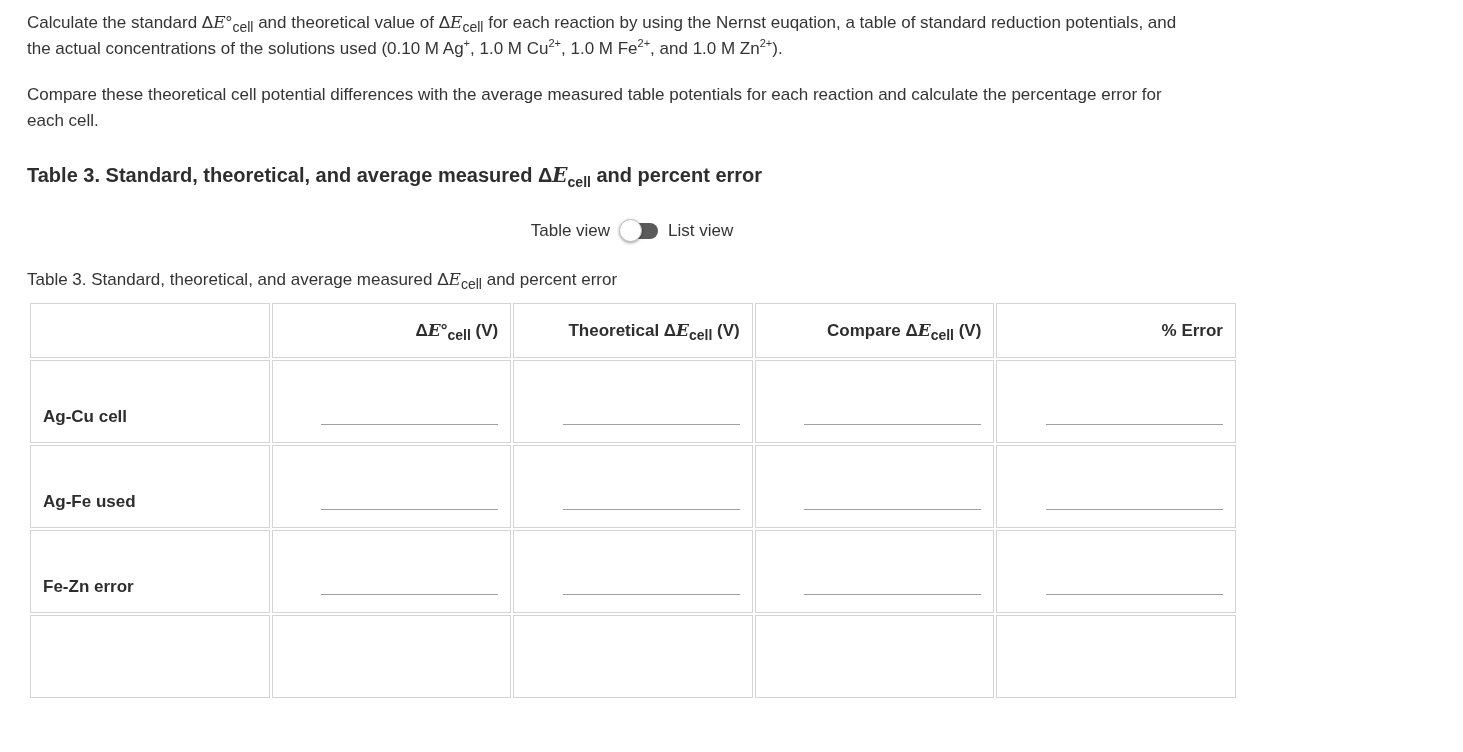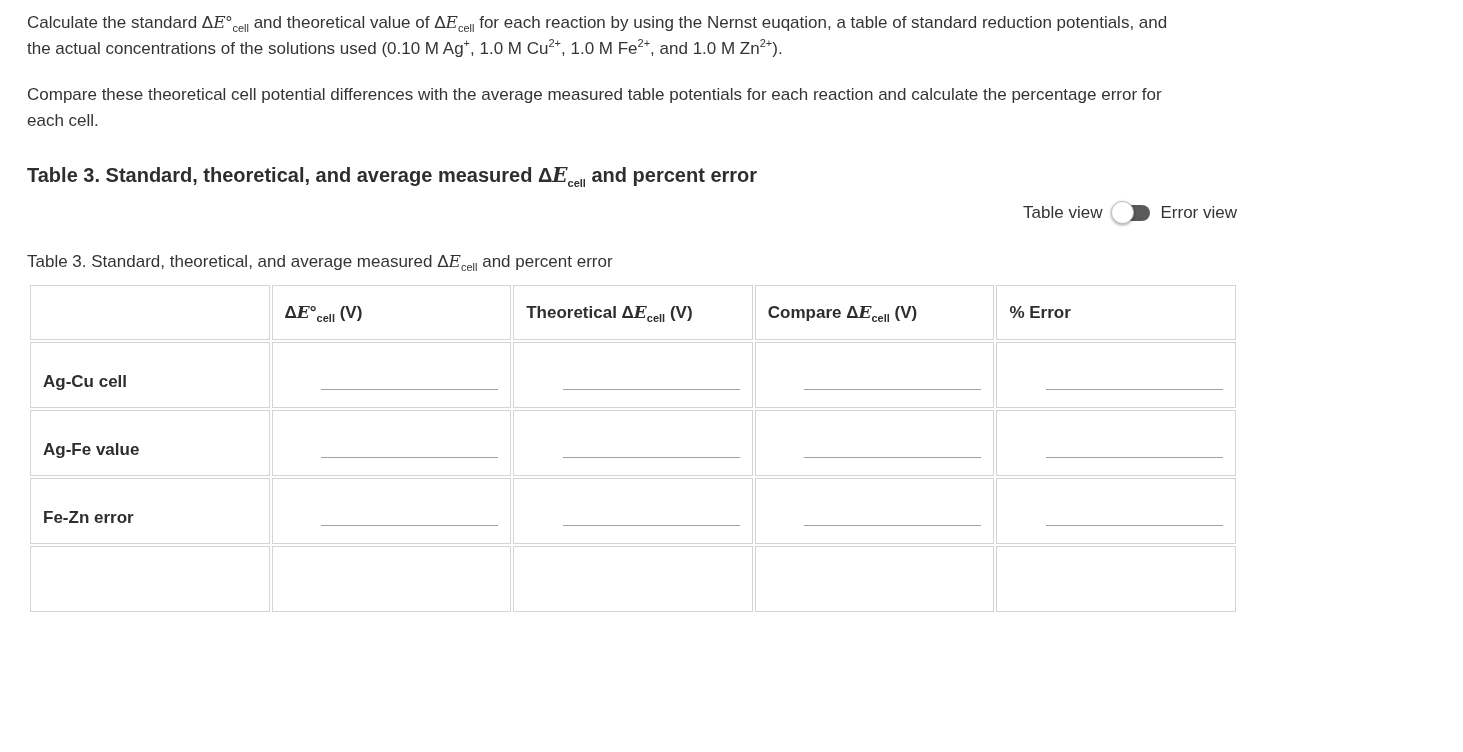--- a/index.html
+++ b/index.html
@@ -20,37 +20,37 @@
     max-width: 1152px;
     line-height: 1.5;
     margin: 0 0 21px 0;
   }
 
   
   .se {
     font-family: "DejaVu Serif", serif;
     font-style: italic;
   }
-  sub.cl { font-size: 11px; line-height: 1; }
+  sub.cl { font-size: 14px; line-height: 1; }
   sup.ch { font-size: 11px; line-height: 1; }
 
   h2.section-heading {
     font-size: 20px;
     margin: 30px 0 0 0;
     color: #2e2e2e;
     font-weight: bold;
   }
 
   .toggle-row {
     width: 1210px;
     display: flex;
-    justify-content: flex-end;
+    justify-content: center;
     align-items: center;
     gap: 9px;
-    margin-top: 12px;
+    margin-top: 30px;
     color: #343434;
   }
   .switch {
     position: relative;
     display: inline-block;
     width: 40px;
     height: 24px;
   }
   .switch .track {
     position: absolute;
@@ -83,27 +83,27 @@
     margin-top: 10px;
     margin-left: 1px;
   }
   table.data th, table.data td {
     border: 1px solid #d4d4d4;
     background: #ffffff;
   }
   table.data th {
     height: 55px;
     vertical-align: middle;
-    text-align: left;
+    text-align: right;
     padding: 0 12px;
     font-weight: bold;
     font-size: 17px;
     color: #2e2e2e;
   }
-  table.data td { height: 66px; }
+  table.data td { height: 83px; }
   td.label-cell {
     vertical-align: bottom;
     text-align: left;
     padding: 0 0 15px 12px;
     font-weight: bold;
     color: #2e2e2e;
   }
   td.ans {
     vertical-align: bottom;
     text-align: right;
@@ -126,21 +126,21 @@
   <p class="intro">Compare these theoretical cell potential differences with the average measured table potentials for each reaction and calculate the percentage error for each cell.</p>
 
   <h2 class="section-heading"><span>Table 3. Standard, theoretical, and average measured Δ</span><span class="se">E</span><sub class="cl">cell</sub><span> and percent error</span></h2>
 
   <div class="toggle-row">
     <span>Table view</span>
     <span class="switch">
       <span class="track"></span>
       <span class="thumb"></span>
     </span>
-    <span>Error view</span>
+    <span>List view</span>
   </div>
 
   <div class="table-caption"><span>Table 3. Standard, theoretical, and average measured Δ</span><span class="se">E</span><sub class="cl">cell</sub><span> and percent error</span></div>
 
   <table class="data">
     <colgroup>
       <col style="width:20%">
         <col style="width:20%">
         <col style="width:20%">
         <col style="width:20%">
@@ -159,21 +159,21 @@
       <td class="label-cell">Ag-Cu cell</td>
       <td class="ans"><span class="blank"></span></td>
       <td class="ans"><span class="blank"></span></td>
       <td class="ans"><span class="blank"></span></td>
       <td class="ans"><span class="blank"></span></td>
     </tr>
 
 
 
     <tr>
-      <td class="label-cell">Ag-Fe value</td>
+      <td class="label-cell">Ag-Fe used</td>
       <td class="ans"><span class="blank"></span></td>
       <td class="ans"><span class="blank"></span></td>
       <td class="ans"><span class="blank"></span></td>
       <td class="ans"><span class="blank"></span></td>
     </tr>
 
     <tr>
       <td class="label-cell">Fe-Zn error</td>
       <td class="ans"><span class="blank"></span></td>
       <td class="ans"><span class="blank"></span></td>

